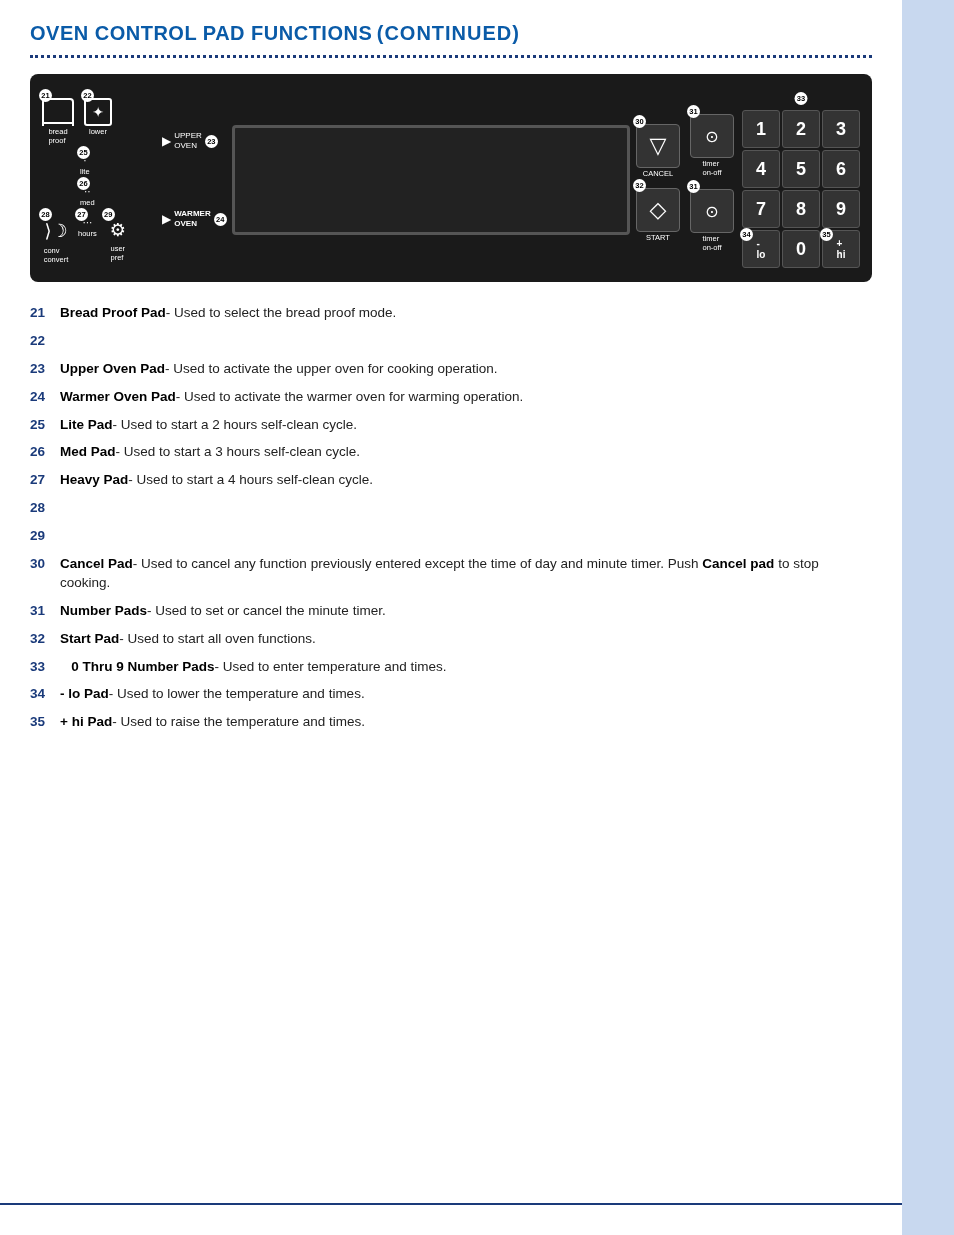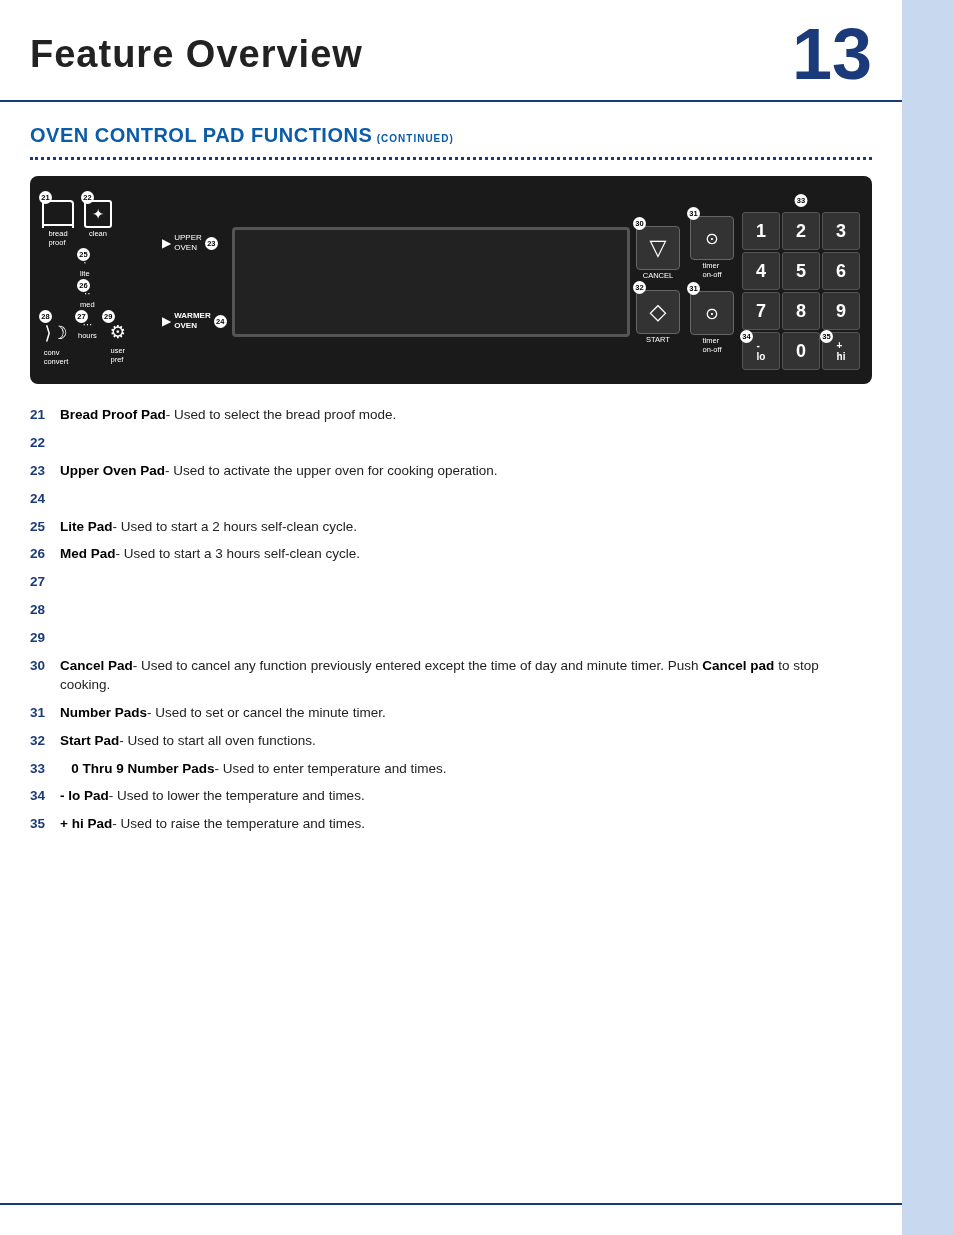--- a/index.html
+++ b/index.html
@@ -51,21 +51,21 @@
     .section-title {
       padding: 22px 30px 4px 30px;
     }
     .section-title-main {
       font-size: 20px;
       font-weight: bold;
       color: #0a5ba8;
       letter-spacing: 0.5px;
     }
     .section-title-sub {
-      font-size: 10px;
+      font-size: 20px;
       font-weight: bold;
       color: #0a5ba8;
       letter-spacing: 1px;
     }
 
     
     .dotted-line {
       margin: 6px 30px 16px 30px;
       border-top: 3px dotted #1a3a7a;
     }
@@ -201,24 +201,20 @@
       align-items: center;
     }
   </style>
 </head>
 <body>
 
 <div class="sidebar-strip"></div>
 
 <div class="main-content">
 
-  <div class="header">
-    <span class="header-title">Feature Overview</span>
-    <span class="header-number">13</span>
-  </div>
 
   <div class="section-title">
     <span class="section-title-main">OVEN CONTROL PAD FUNCTIONS</span>
     <span class="section-title-sub">(CONTINUED)</span>
   </div>
   <div class="dotted-line"></div>
 
   <div class="control-panel">
 
     <div class="cp-left">
@@ -231,21 +227,21 @@
             <div style="position:absolute;bottom:-2px;left:0;right:0;height:4px;background:#1a1a1a;border-top:2px solid #fff;"></div>
           </div>
           <div class="cp-btn-label">bread<br>proof</div>
         </div>
 
         <div class="cp-item-wrap" style="margin-left:6px;">
           <div class="small-circle-badge">22</div>
           <div style="width:28px;height:28px;border:2px solid #fff;border-radius:3px;position:relative;margin-top:6px;display:flex;align-items:center;justify-content:center;">
             <span style="color:#fff;font-size:14px;">✦</span>
           </div>
-          <div class="cp-btn-label">clean</div>
+          <div class="cp-btn-label">lower</div>
         </div>
       </div>
 
       <div class="cp-row2" style="padding-left:38px;">
         <div class="cp-item-wrap">
           <div class="small-circle-badge">25</div>
           <div style="color:#fff;font-size:10px;margin-top:6px;">·</div>
           <div class="cp-btn-label">lite</div>
         </div>
       </div>
@@ -403,34 +399,36 @@
       <span class="feature-num">22</span>
     </div>
 
     <div class="feature-item">
       <span class="feature-num">23</span>
       <span class="feature-text"><b>Upper Oven Pad</b>- Used to activate the upper oven for cooking operation.</span>
     </div>
 
     <div class="feature-item">
       <span class="feature-num">24</span>
+      <span class="feature-text"><b>Warmer Oven Pad</b>- Used to activate the warmer oven for warming operation.</span>
     </div>
 
     <div class="feature-item">
       <span class="feature-num">25</span>
       <span class="feature-text"><b>Lite Pad</b>- Used to start a 2 hours self-clean cycle.</span>
     </div>
 
     <div class="feature-item">
       <span class="feature-num">26</span>
       <span class="feature-text"><b>Med Pad</b>- Used to start a 3 hours self-clean cycle.</span>
     </div>
 
     <div class="feature-item">
       <span class="feature-num">27</span>
+      <span class="feature-text"><b>Heavy Pad</b>- Used to start a 4 hours self-clean cycle.</span>
     </div>
 
     <div class="feature-item">
       <span class="feature-num">28</span>
     </div>
 
     <div class="feature-item">
       <span class="feature-num">29</span>
     </div>
 

